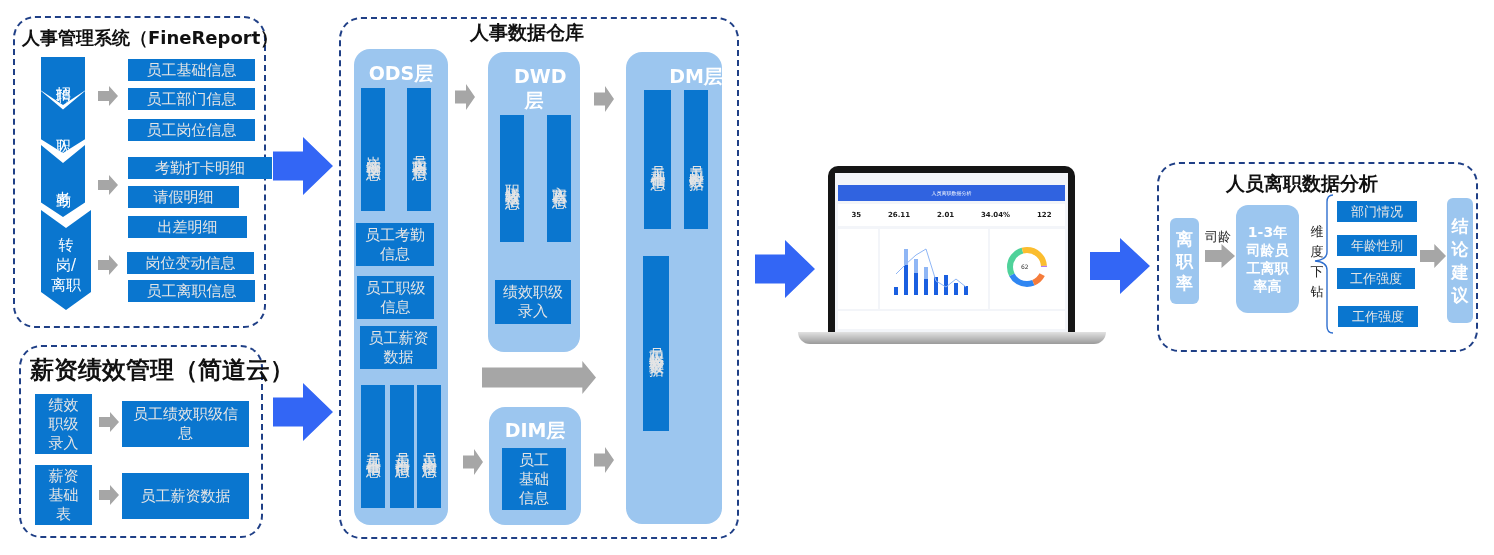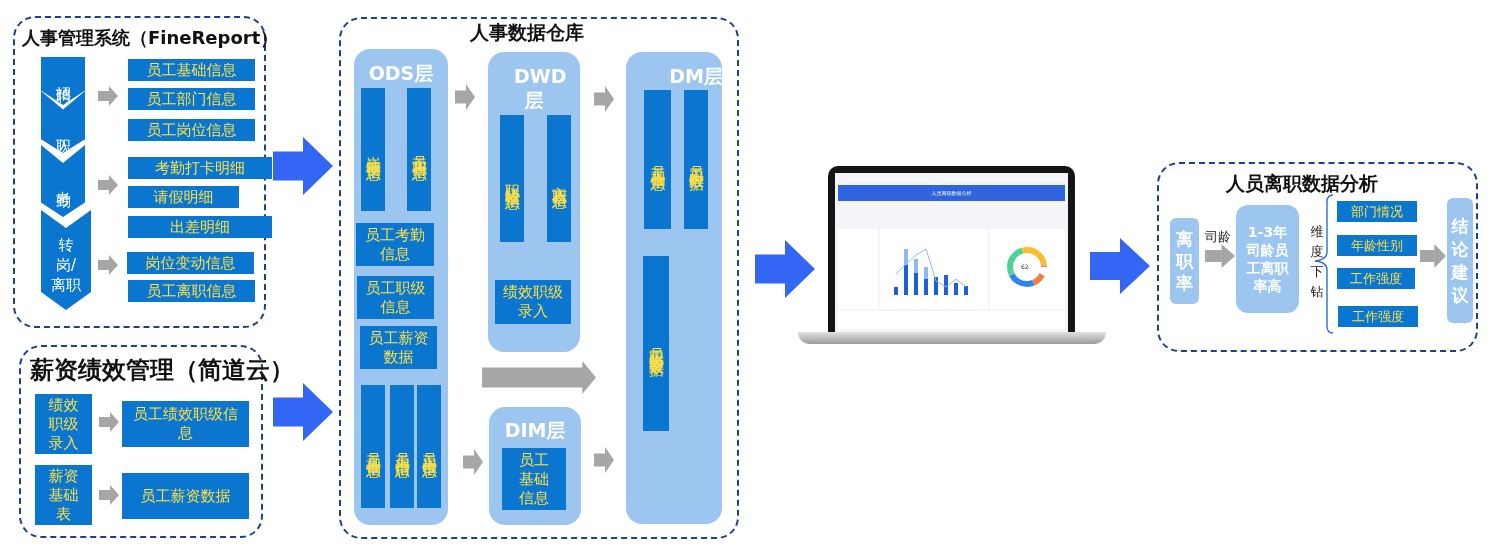--- a/index.html
+++ b/index.html
@@ -1,20 +1,20 @@
 <!DOCTYPE html>
 <html><head>
 <meta charset="utf-8">
 <style>
   html,body{margin:0;padding:0;background:#ffffff;}
   body{width:1494px;height:555px;position:relative;overflow:hidden;font-family:"DejaVu Sans","Liberation Sans",sans-serif;color:#1a1a1a;}
   .abs{position:absolute;box-sizing:border-box;}
   .dash{border:2px dashed #1f3f86;border-radius:22px;}
   .title{font-weight:bold;font-size:19px;white-space:nowrap;color:#111;}
-  .blue{background:#0a76cf;color:#fde047;display:flex;align-items:center;justify-content:center;text-align:center;font-size:15px;line-height:19px;}
+  .blue{background:#0a76cf;color:#e5e5e5;display:flex;align-items:center;justify-content:center;text-align:center;font-size:15px;line-height:19px;}
   .vtext{writing-mode:vertical-rl;text-orientation:upright;letter-spacing:2px;font-size:15px;line-height:19px;}
   .layer{background:#9cc6ef;border-radius:16px;}
   .layer-title{color:#fff;font-weight:bold;font-size:19px;text-align:center;line-height:24px;}
   .chev{background:#0a76cf;color:#fff;display:flex;align-items:center;justify-content:center;text-align:center;font-size:15px;line-height:20px;}
   .light{background:#9cc6ef;color:#fff;font-weight:bold;display:flex;align-items:center;justify-content:center;text-align:center;border-radius:10px;}
 </style>
 </head>
 <body>
 
 <div class="abs dash" style="left:13px;top:16px;width:253px;height:312px;"></div>
@@ -35,21 +35,21 @@
 
 <div class="abs" style="left:98px;top:86px;width:20px;height:20px;background:#a6a6a6;clip-path:polygon(0 25%,55% 25%,55% 0,100% 50%,55% 100%,55% 75%,0 75%);"></div>
 <div class="abs" style="left:98px;top:175px;width:20px;height:20px;background:#a6a6a6;clip-path:polygon(0 25%,55% 25%,55% 0,100% 50%,55% 100%,55% 75%,0 75%);"></div>
 <div class="abs" style="left:98px;top:255px;width:20px;height:20px;background:#a6a6a6;clip-path:polygon(0 25%,55% 25%,55% 0,100% 50%,55% 100%,55% 75%,0 75%);"></div>
 
 <div class="abs blue" style="left:128px;top:59px;width:127px;height:22px;">员工基础信息</div>
 <div class="abs blue" style="left:128px;top:88px;width:127px;height:22px;">员工部门信息</div>
 <div class="abs blue" style="left:128px;top:119px;width:127px;height:22px;">员工岗位信息</div>
 <div class="abs blue" style="left:128px;top:157px;width:144px;height:22px;">考勤打卡明细</div>
 <div class="abs blue" style="left:128px;top:186px;width:111px;height:22px;">请假明细</div>
-<div class="abs blue" style="left:128px;top:216px;width:144px;height:22px;">出差明细</div>
+<div class="abs blue" style="left:128px;top:216px;width:119px;height:22px;">出差明细</div>
 <div class="abs blue" style="left:127px;top:252px;width:127px;height:22px;">岗位变动信息</div>
 <div class="abs blue" style="left:128px;top:280px;width:127px;height:22px;">员工离职信息</div>
 
 <div class="abs dash" style="left:19px;top:345px;width:244px;height:193px;"></div>
 <div class="abs title" style="left:30px;top:354px;font-size:24px;">薪资绩效管理（简道云）</div>
 
 <div class="abs blue" style="left:35px;top:394px;width:57px;height:60px;">
   <span style="width:34px;display:block;">绩效职级录入</span>
 </div>
 <div class="abs blue" style="left:35px;top:465px;width:57px;height:60px;">
@@ -134,20 +134,27 @@
   <span class="vtext">员工职级薪资数据</span>
 </div>
 
 <div class="abs" style="left:755px;top:240px;width:60px;height:58px;background:#3366f5;clip-path:polygon(0 25%,50% 25%,50% 0,100% 50%,50% 100%,50% 75%,0 75%);"></div>
 
 <div class="abs" style="left:828px;top:166px;width:247px;height:170px;background:#151515;border-radius:10px 10px 0 0;"></div>
 <div class="abs" style="left:798px;top:332px;width:308px;height:12px;background:linear-gradient(#e2e2e2,#9a9a9a);border-radius:0 0 14px 14px;"></div>
 <div class="abs" style="left:835px;top:173px;width:233px;height:159px;background:#f3f5f9;overflow:hidden;">
   <div class="abs" style="left:3px;top:12px;width:227px;height:16px;background:#3063e0;display:flex;align-items:center;justify-content:center;">
     <span style="font-size:5px;color:#fff;">人员离职数据分析</span>
+  </div>
+  <div class="abs" style="left:3px;top:31px;width:227px;height:22px;background:#fff;display:flex;justify-content:space-around;align-items:center;">
+    <span style="font-size:7px;font-weight:bold;">35</span>
+    <span style="font-size:7px;font-weight:bold;">26.11</span>
+    <span style="font-size:7px;font-weight:bold;">2.01</span>
+    <span style="font-size:7px;font-weight:bold;">34.04%</span>
+    <span style="font-size:7px;font-weight:bold;">122</span>
   </div>
   <div class="abs" style="left:3px;top:56px;width:40px;height:80px;background:#fff;"></div>
   <div class="abs" style="left:45px;top:56px;width:108px;height:80px;background:#fff;">
     <svg width="108" height="80">
       <rect x="14" y="58" width="4" height="8" fill="#1a5fe0"></rect>
       <rect x="24" y="20" width="4" height="46" fill="#8fb6f5"></rect>
         <rect x="24" y="36" width="4" height="30" fill="#1a5fe0"></rect>
       <rect x="34" y="30" width="4" height="36" fill="#8fb6f5"></rect>
         <rect x="34" y="44" width="4" height="22" fill="#1a5fe0"></rect>
       <rect x="44" y="38" width="4" height="28" fill="#8fb6f5"></rect>

